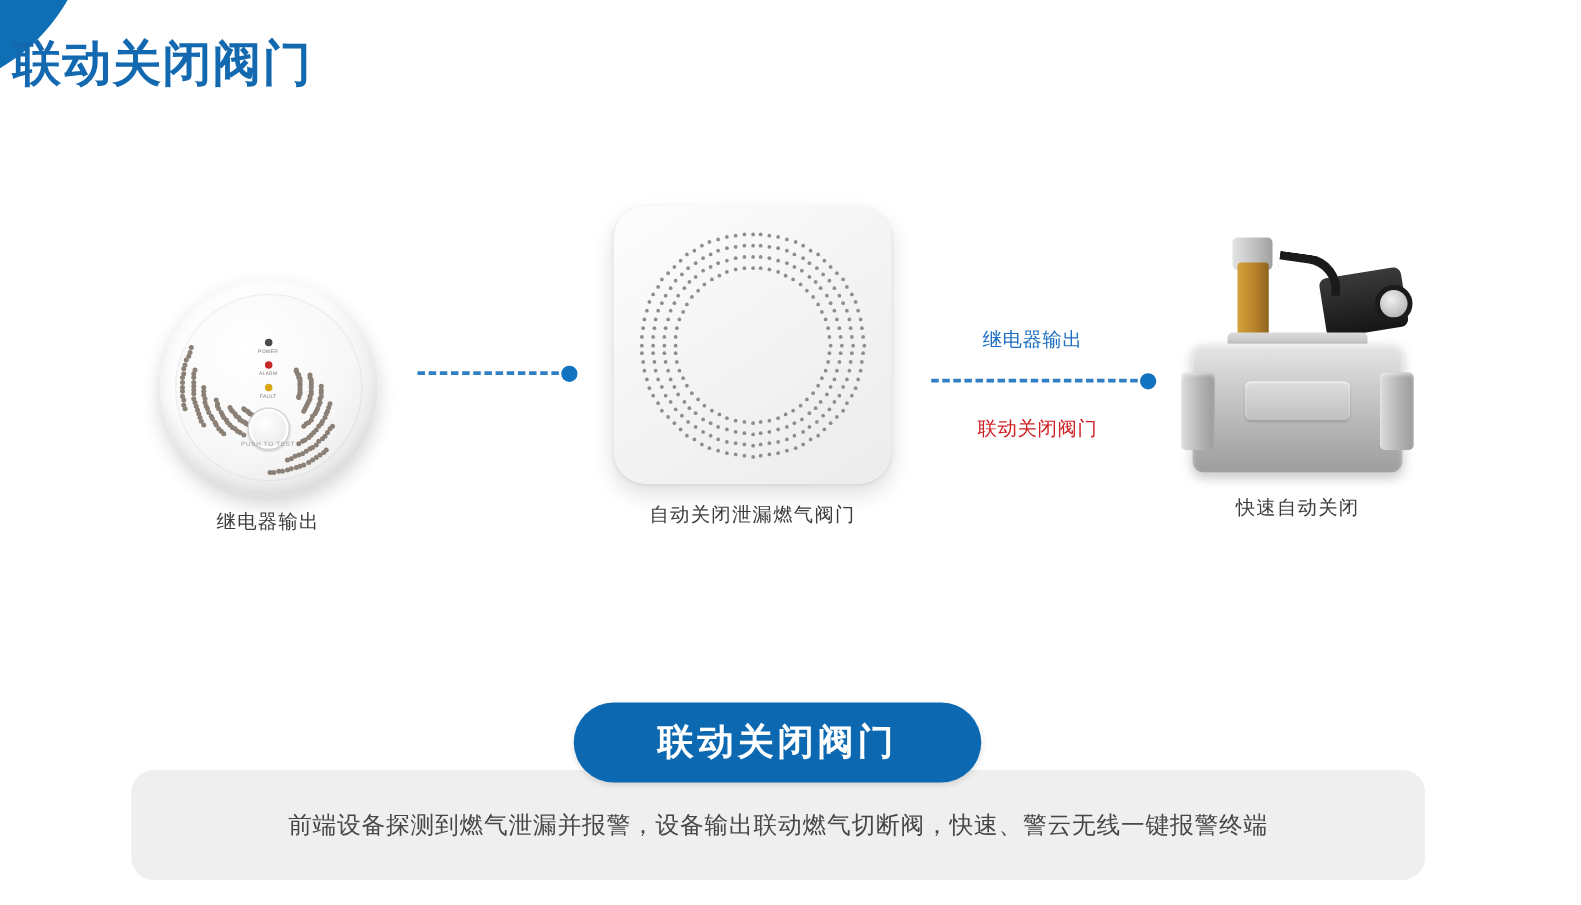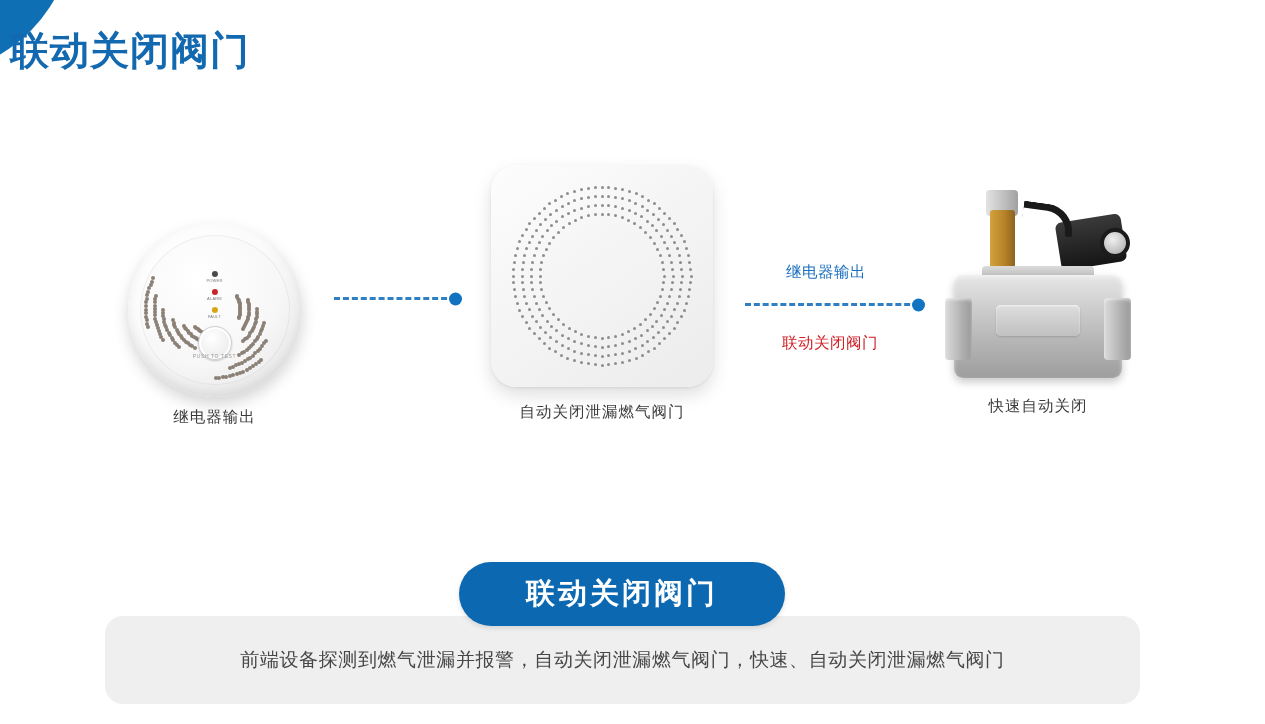--- a/index.html
+++ b/index.html
@@ -735,17 +735,17 @@
       <div class="valve-body">
         <div class="valve-port left"></div>
         <div class="valve-port right"></div>
         <div class="valve-plate"></div>
       </div>
     </div>
     <div class="device-caption">快速自动关闭</div>
   </div>
 
   <div class="summary-panel">
-    <div class="summary-text">前端设备探测到燃气泄漏并报警，自动关闭泄漏燃气阀门，快速、自动关闭泄漏燃气阀门</div>
+    <div class="summary-text">前端设备探测到燃气泄漏并报警，设备输出联动燃气切断阀，快速、警云无线一键报警终端</div>
   </div>
   <div class="cta-pill">联动关闭阀门</div>
 
 </div>
 
 </body></html>

